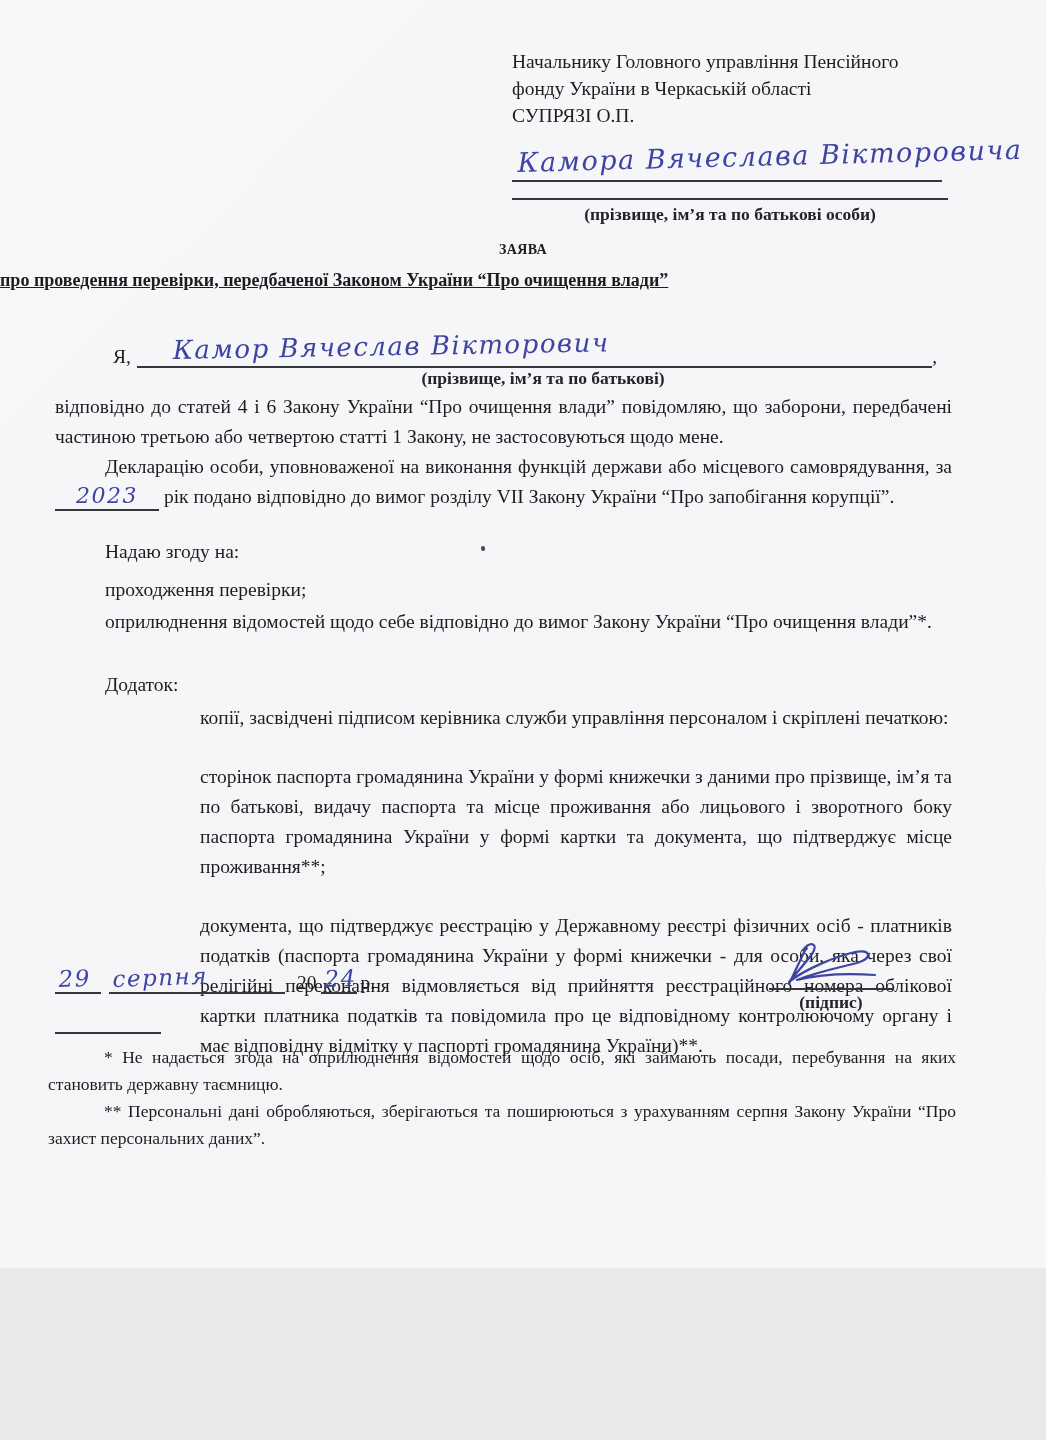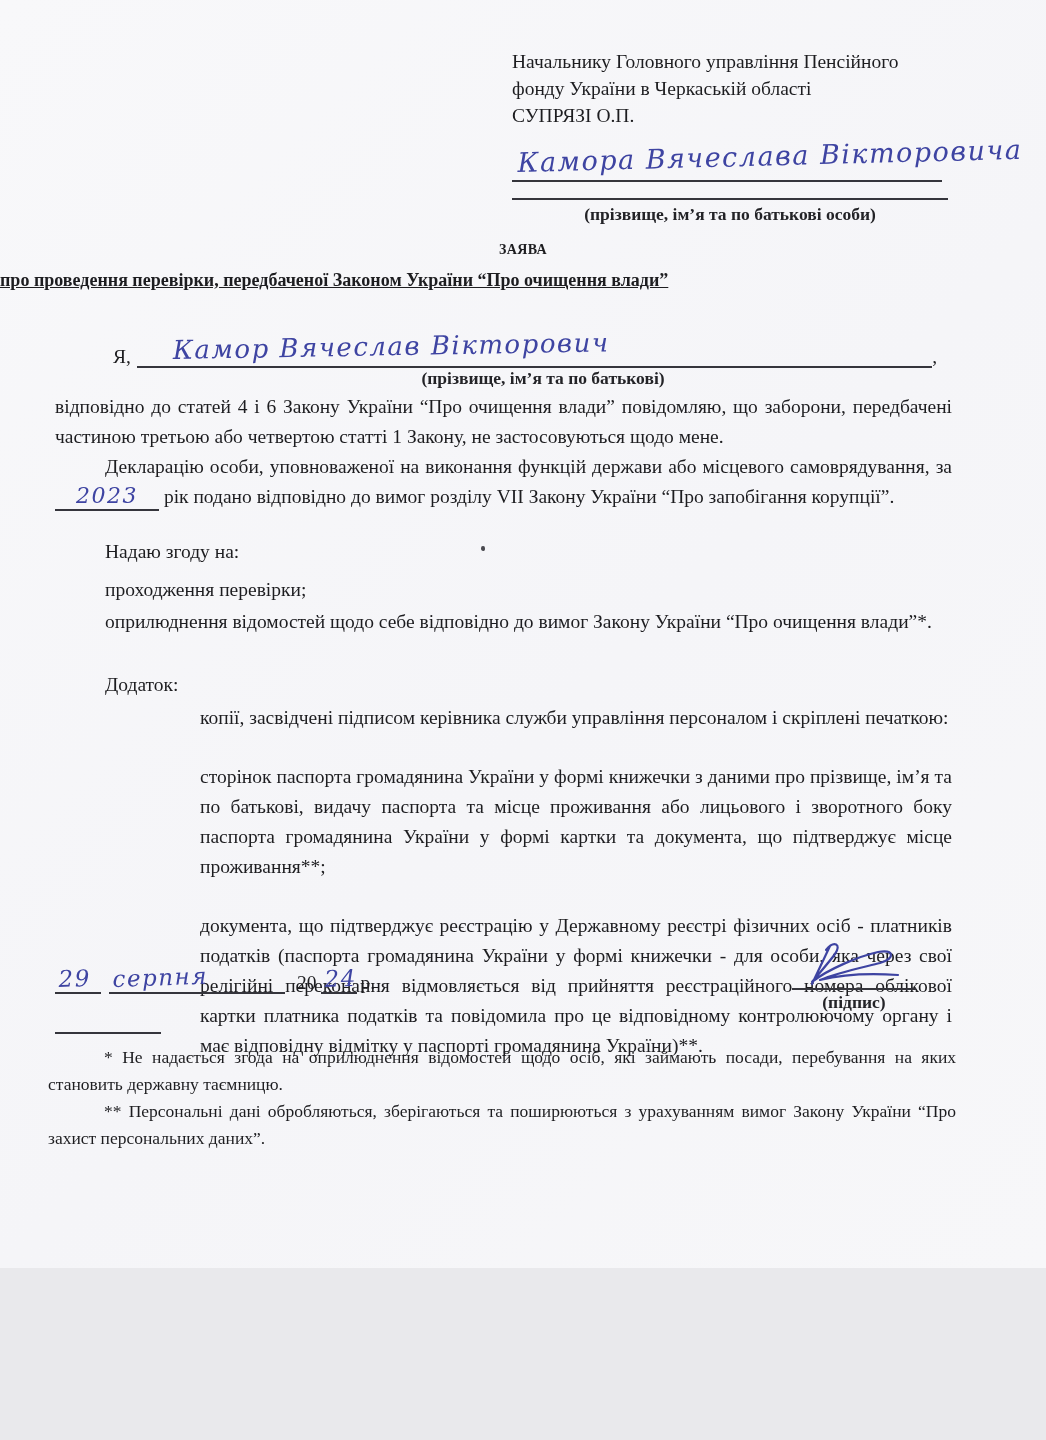--- a/index.html
+++ b/index.html
@@ -54,21 +54,21 @@
   .attach-body > div{margin-bottom:7px;margin-top:29px;}
   
   .date-row{left:55px;top:958px;display:flex;align-items:flex-end;font-size:19.5px;}
   .blank{position:relative;height:34px;border-bottom:2px solid #35353c;}
   .blank .hw{position:absolute;bottom:0;left:4px;font-size:23px;transform:rotate(-2deg);transform-origin:left bottom;}
   .blank-day{width:46px;}
   .blank-month{width:176px;margin-left:8px;}
   .blank-year{width:36px;margin-left:4px;}
   .date-20{margin-left:12px;}
   .date-r{margin-left:4px;}
-  .sig{left:792px;top:938px;width:124px;}
+  .sig{left:769px;top:938px;width:124px;}
   .sig svg{display:block;margin-left:6px;}
   .sig-line{border-top:2px solid #35353c;}
   .sig-caption{text-align:center;padding-top:2px;}
   
   .fn-sep{left:55px;top:1032px;width:106px;border-top:2px solid #35353c;}
   .fn{left:48px;width:908px;font-size:17.5px;line-height:27px;text-indent:56px;}
   .fn1{top:1044px;}
   .fn2{top:1098px;}
 </style>
 </head>
@@ -138,15 +138,15 @@
   <div class="abs sig">
     <svg width="112" height="50" viewBox="0 0 112 50">
       <path d="M14 46 L32 8 M28 12 C36 2 44 6 37 16 C32 23 24 32 14 44 M14 44 C30 31 62 18 80 14 C96 11 98 20 82 25 C62 30 38 35 22 42 C42 37 72 35 100 37" fill="none" stroke="#3e44a2" stroke-width="2.2" stroke-linecap="round" stroke-linejoin="round"></path>
     </svg>
     <div class="sig-line"></div>
     <div class="sig-caption caption">(підпис)</div>
   </div>
 
   <div class="abs fn-sep"></div>
   <div class="abs fn fn1 just">* Не надається згода на оприлюднення відомостей щодо осіб, які займають посади, перебування на яких становить державну таємницю.</div>
-  <div class="abs fn fn2 just">** Персональні дані обробляються, зберігаються та поширюються з урахуванням вимог Закону України “Про захист персональних даних”.</div>
+  <div class="abs fn fn2 just">** Персональні дані обробляються, зберігаються та поширюються з урахуванням серпня Закону України “Про захист персональних даних”.</div>
 
 </div>
 
 </body></html>

